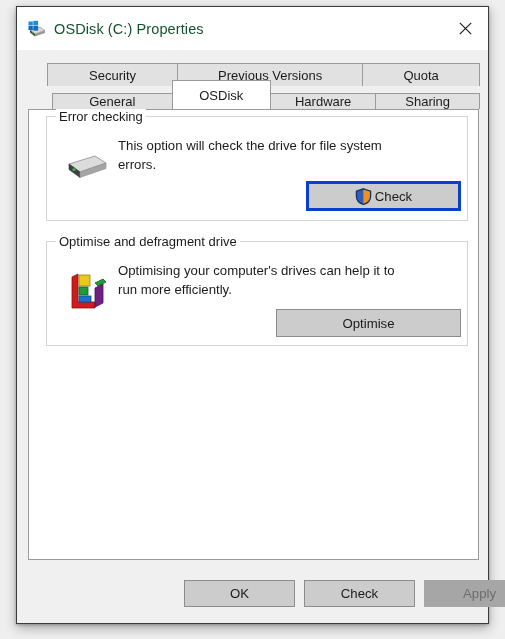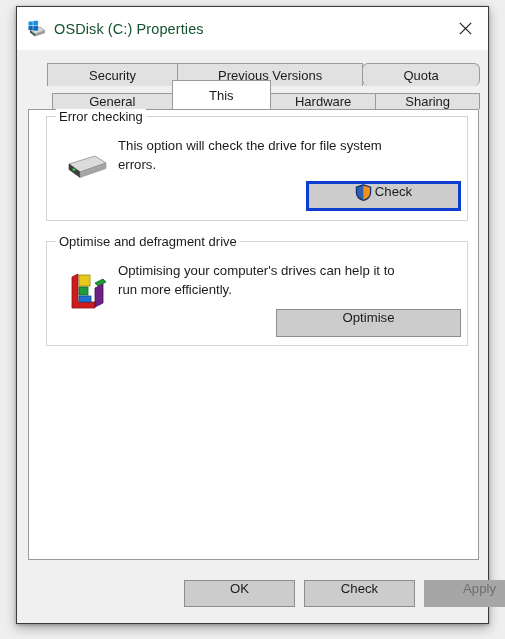--- a/index.html
+++ b/index.html
@@ -108,21 +108,21 @@
     margin-top: -6px;
     align-items: center;
   }
   .tab-row-2 {
     margin-left: 8px;
     align-items: flex-end;
     padding-left: 16px;
   }
   .tab-r1-security { width: 138px; }
   .tab-r1-prev { width: 196px; }
-  .tab-r1-quota { width: 124px; border-radius: 6px; }
+  .tab-r1-quota { width: 124px; }
   .tab-r2-general { width: 136px; }
   .tab-r2-tools { width: 112px; }
   .tab-r2-hardware { width: 120px; }
   .tab-r2-sharing { width: 118px; }
   
   .tabpage {
     position: absolute;
     left: 11px;
     top: 59px;
     width: 451px;
@@ -177,20 +177,21 @@
   }
   
   .btn {
     background: #cccccc;
     border: 1px solid #8d8d8d;
     box-sizing: border-box;
     font-family: "Liberation Sans", sans-serif;
     font-size: 13.2px;
     color: #1b1b1b;
     display: flex;
+    align-items: center;
     justify-content: center;
     cursor: default;
   }
   .btn.default-btn {
     border: 3px solid #0b3fcf;
   }
   .btn.disabled {
     background: #a6a6a6;
     border-color: #a6a6a6;
     color: #6d6d6d;
@@ -278,21 +279,21 @@
           </div>
           <div class="tab tab-r1-quota">
             <span>Quota</span>
           </div>
         </div>
         <div class="tab-row tab-row-2">
           <div class="tab tab-r2-general">
             <span>General</span>
           </div>
           <div class="tab tab-r2-tools selected">
-            <span>This</span>
+            <span>OSDisk</span>
           </div>
           <div class="tab tab-r2-hardware">
             <span>Hardware</span>
           </div>
           <div class="tab tab-r2-sharing">
             <span>Sharing</span>
           </div>
         </div>
       </div>
 

